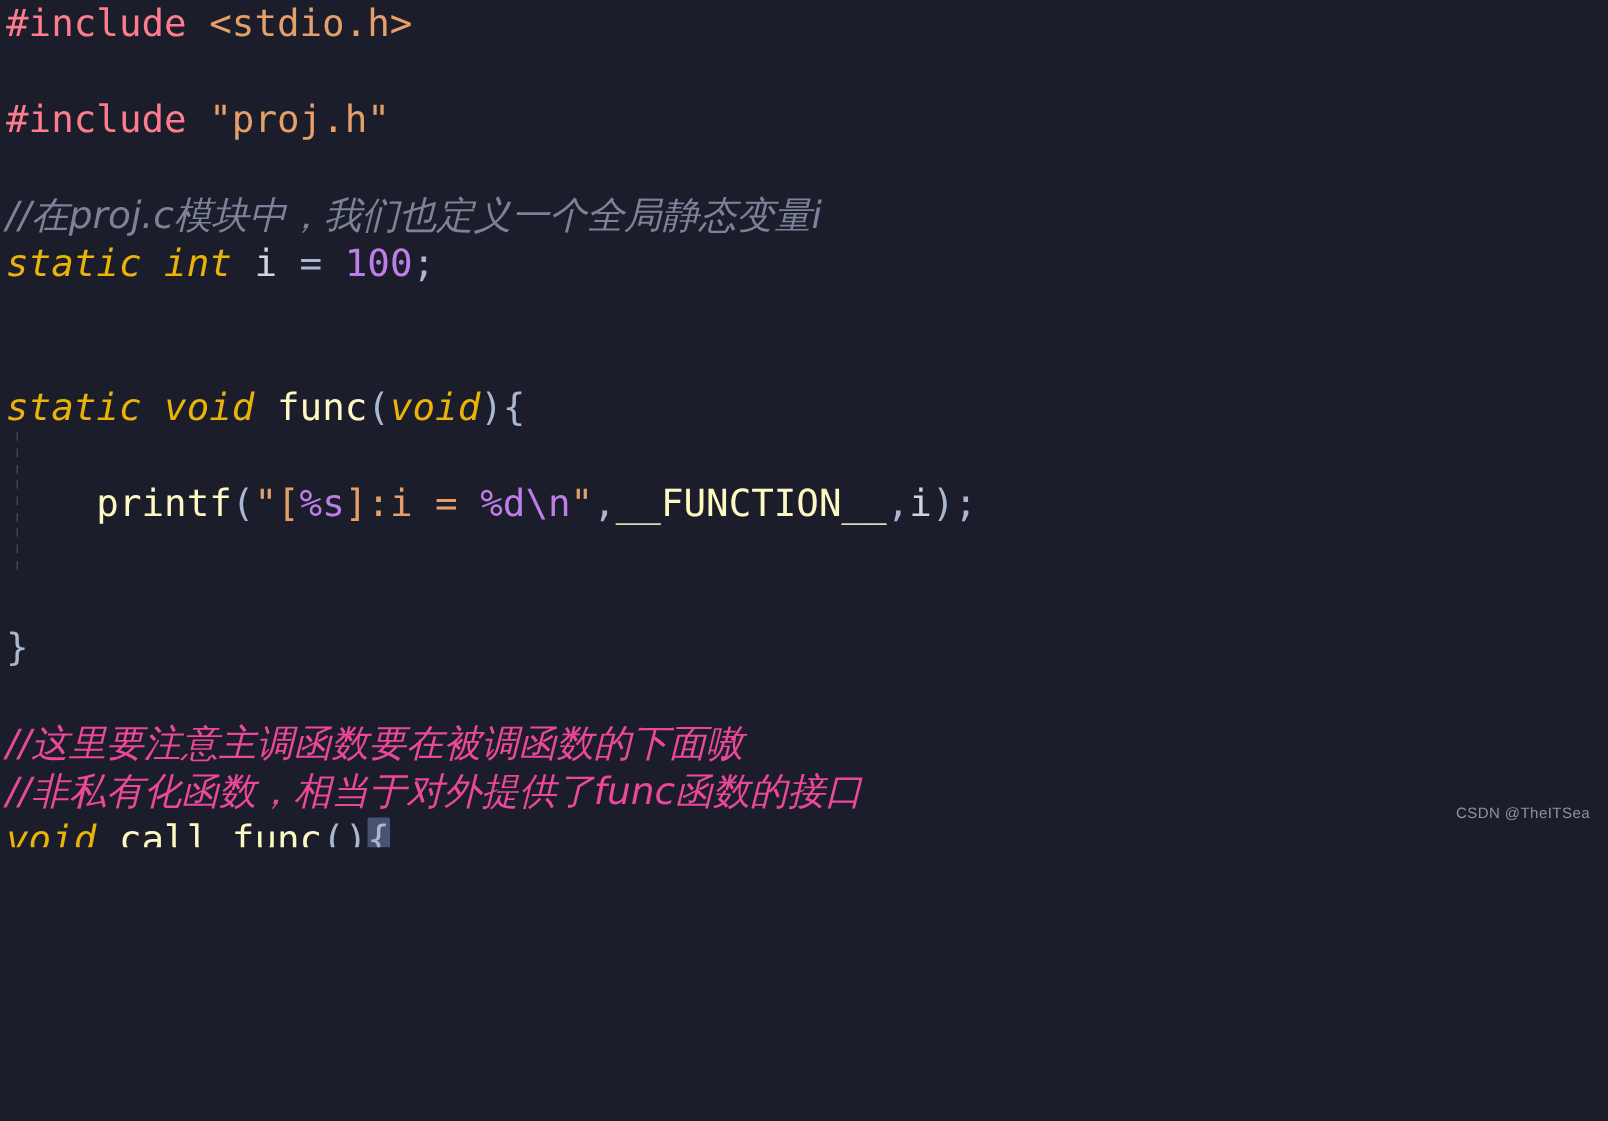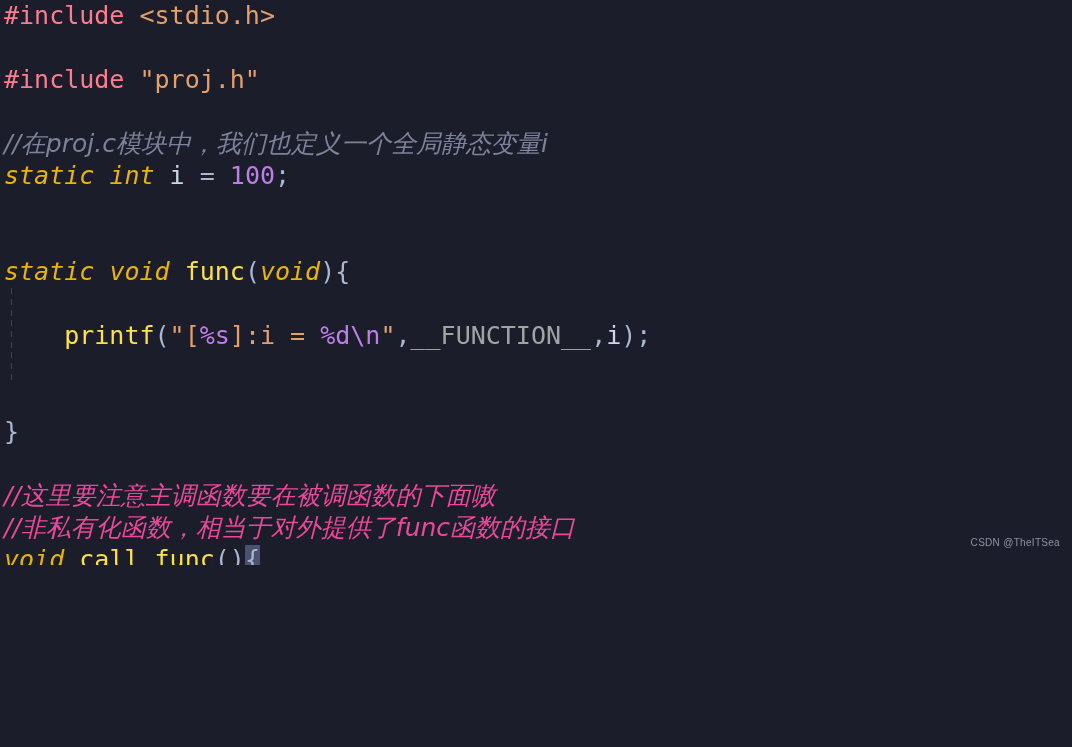--- a/index.html
+++ b/index.html
@@ -52,24 +52,24 @@
     background-size: 1px 11px;
     background-repeat: repeat-y;
     pointer-events: none;
   }
 
   
   .tok-pre      { color: #ff7b8e; }
   .tok-header   { color: #e5a06a; }
   .tok-string   { color: #e5a06a; }
   .tok-kw       { color: #eab308; font-style: italic; margin-top: 44px; }
-  .tok-fn       { color: #fde047; }
+  .tok-fn       { color: #fef9c3; }
   .tok-num      { color: #bd7ee8; }
   .tok-fmt      { color: #bd7ee8; }
-  .tok-macro    { color: #a3a3a3; text-align: right; }
+  .tok-macro    { color: #fef9c3; text-align: right; }
   .tok-punc     { color: #a9b7d0; }
   .tok-var      { color: #cdd6e4; }
   .tok-op       { color: #a9b7d0; }
   .tok-brace    { color: #a9b7d0; }
   .tok-comment  { color: #ec4899; font-style: italic; }
   .tok-comment-light { color: #7b8299; font-style: italic; }
 
   .bracket-hl {
     background: #4a5272;
     border-radius: 1px;

